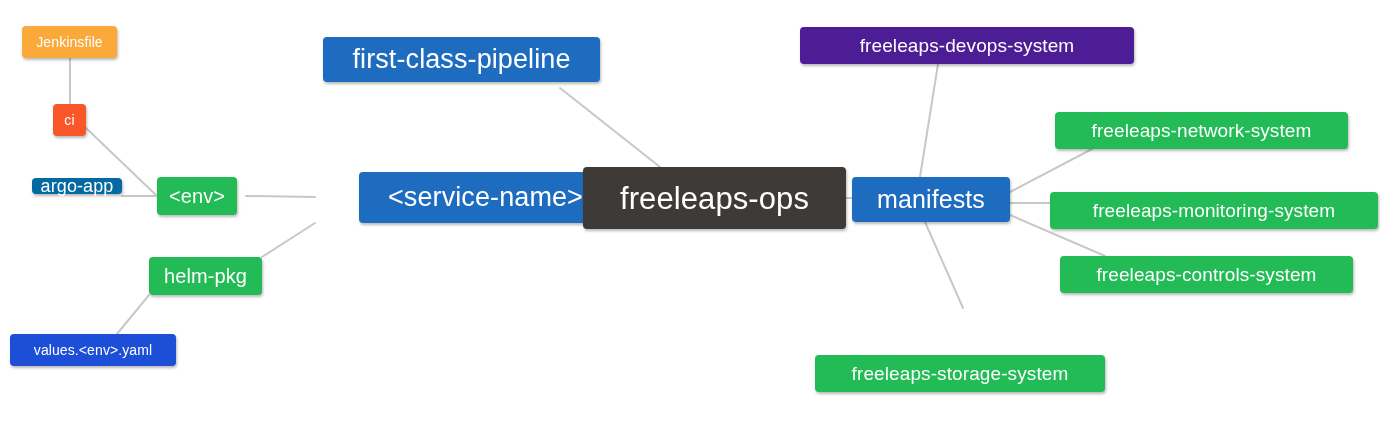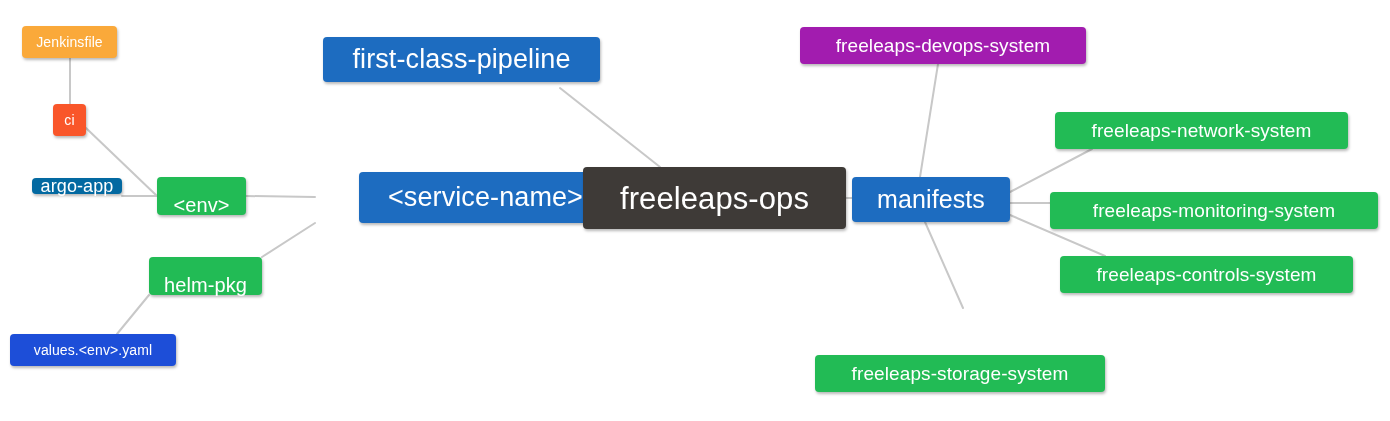--- a/index.html
+++ b/index.html
@@ -68,42 +68,42 @@
   <div id="node-layer">
       <div class="node" style="left: 22px; top: 26px; width: 95px; height: 32px; background: rgb(250, 169, 58); font-size: 14px;">
         <span class="node-label">Jenkinsfile</span>
       </div>
       <div class="node" style="left: 53px; top: 104px; width: 33px; height: 32px; background: rgb(249, 86, 42); font-size: 14px;">
         <span class="node-label">ci</span>
       </div>
       <div class="node" style="left: 32px; top: 178px; width: 90px; height: 16px; background: #0369a1; font-size: 18px;">
         <span class="node-label">argo-app</span>
       </div>
-      <div class="node" style="left: 157px; top: 177px; width: 89px; height: 38px; background: rgb(34, 187, 85); font-size: 20px; align-items: flex-end;">
+      <div class="node" style="left: 157px; top: 177px; width: 80px; height: 38px; background: rgb(34, 187, 85); font-size: 20px;">
         <span class="node-label">&lt;env&gt;</span>
       </div>
-      <div class="node" style="left: 149px; top: 257px; width: 113px; height: 38px; background: rgb(34, 187, 85); font-size: 20px; align-items: flex-end;">
+      <div class="node" style="left: 149px; top: 257px; width: 113px; height: 38px; background: rgb(34, 187, 85); font-size: 20px;">
         <span class="node-label">helm-pkg</span>
       </div>
       <div class="node" style="left: 10px; top: 334px; width: 166px; height: 32px; background: #1d4ed8; font-size: 14px;">
         <span class="node-label">values.&lt;env&gt;.yaml</span>
       </div>
       <div class="node" style="left: 315px; top: 37px; width: 277px; height: 45px; background: rgb(29, 108, 192); font-size: 27px; margin-left: 8px;">
         <span class="node-label">first-class-pipeline</span>
       </div>
       <div class="node" style="left: 315px; top: 172px; width: 253px; height: 51px; background: rgb(29, 108, 192); font-size: 27px; margin-left: 44px;">
         <span class="node-label">&lt;service-name&gt;</span>
       </div>
       <div class="node" style="left: 583px; top: 167px; width: 263px; height: 62px; background: rgb(62, 58, 55); font-size: 31px;">
         <span class="node-label">freeleaps-ops</span>
       </div>
       <div class="node" style="left: 852px; top: 177px; width: 158px; height: 45px; background: rgb(29, 108, 192); font-size: 25px;">
         <span class="node-label">manifests</span>
       </div>
-      <div class="node" style="left: 800px; top: 27px; width: 286px; height: 37px; background: #a21caf; font-size: 19px;">
+      <div class="node" style="left: 800px; top: 27px; width: 334px; height: 37px; background: #4c1d95; font-size: 19px;">
         <span class="node-label">freeleaps-devops-system</span>
       </div>
       <div class="node" style="left: 1055px; top: 112px; width: 293px; height: 37px; background: rgb(34, 187, 85); font-size: 19px;">
         <span class="node-label">freeleaps-network-system</span>
       </div>
       <div class="node" style="left: 1050px; top: 192px; width: 328px; height: 37px; background: rgb(34, 187, 85); font-size: 19px;">
         <span class="node-label">freeleaps-monitoring-system</span>
       </div>
       <div class="node" style="left: 1060px; top: 256px; width: 293px; height: 37px; background: rgb(34, 187, 85); font-size: 19px;">
         <span class="node-label">freeleaps-controls-system</span>

